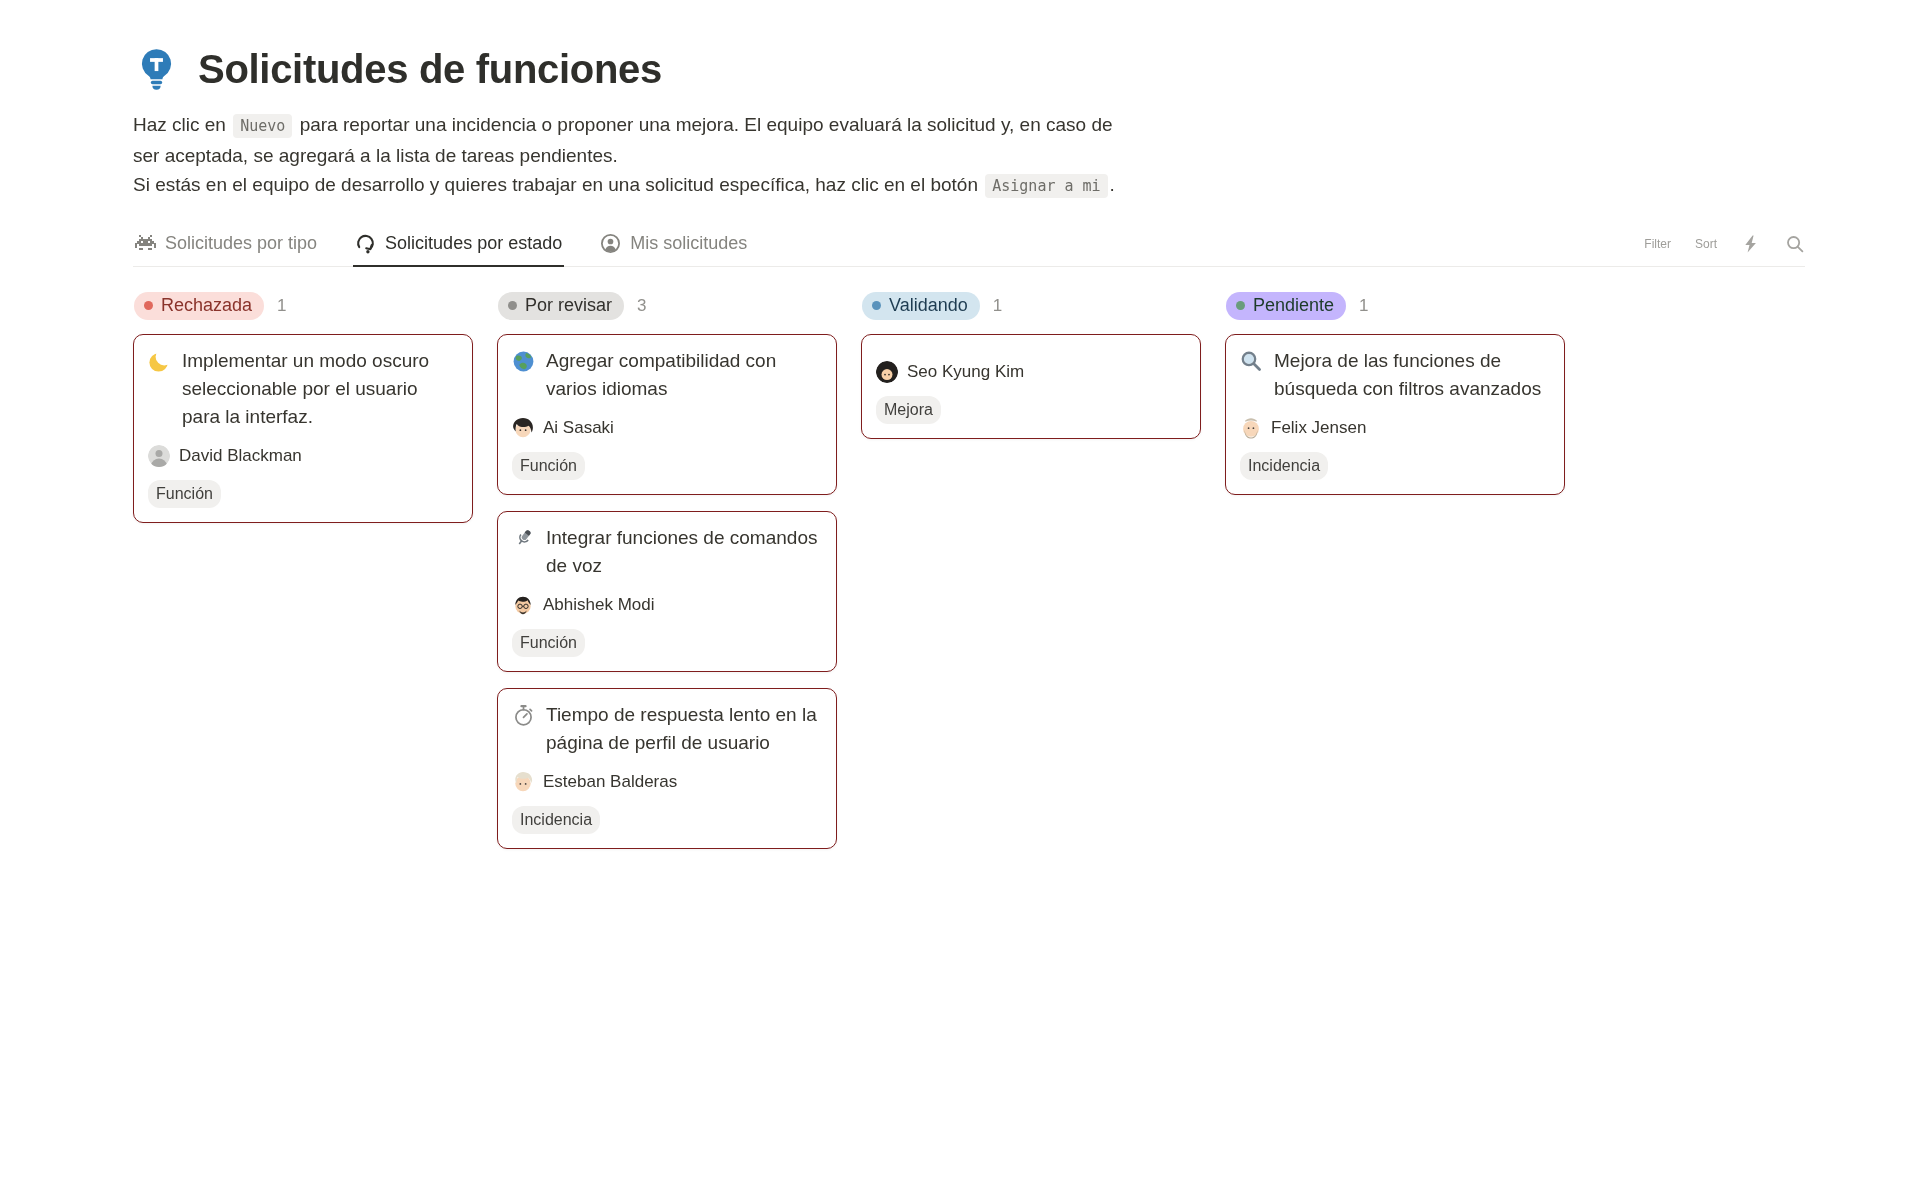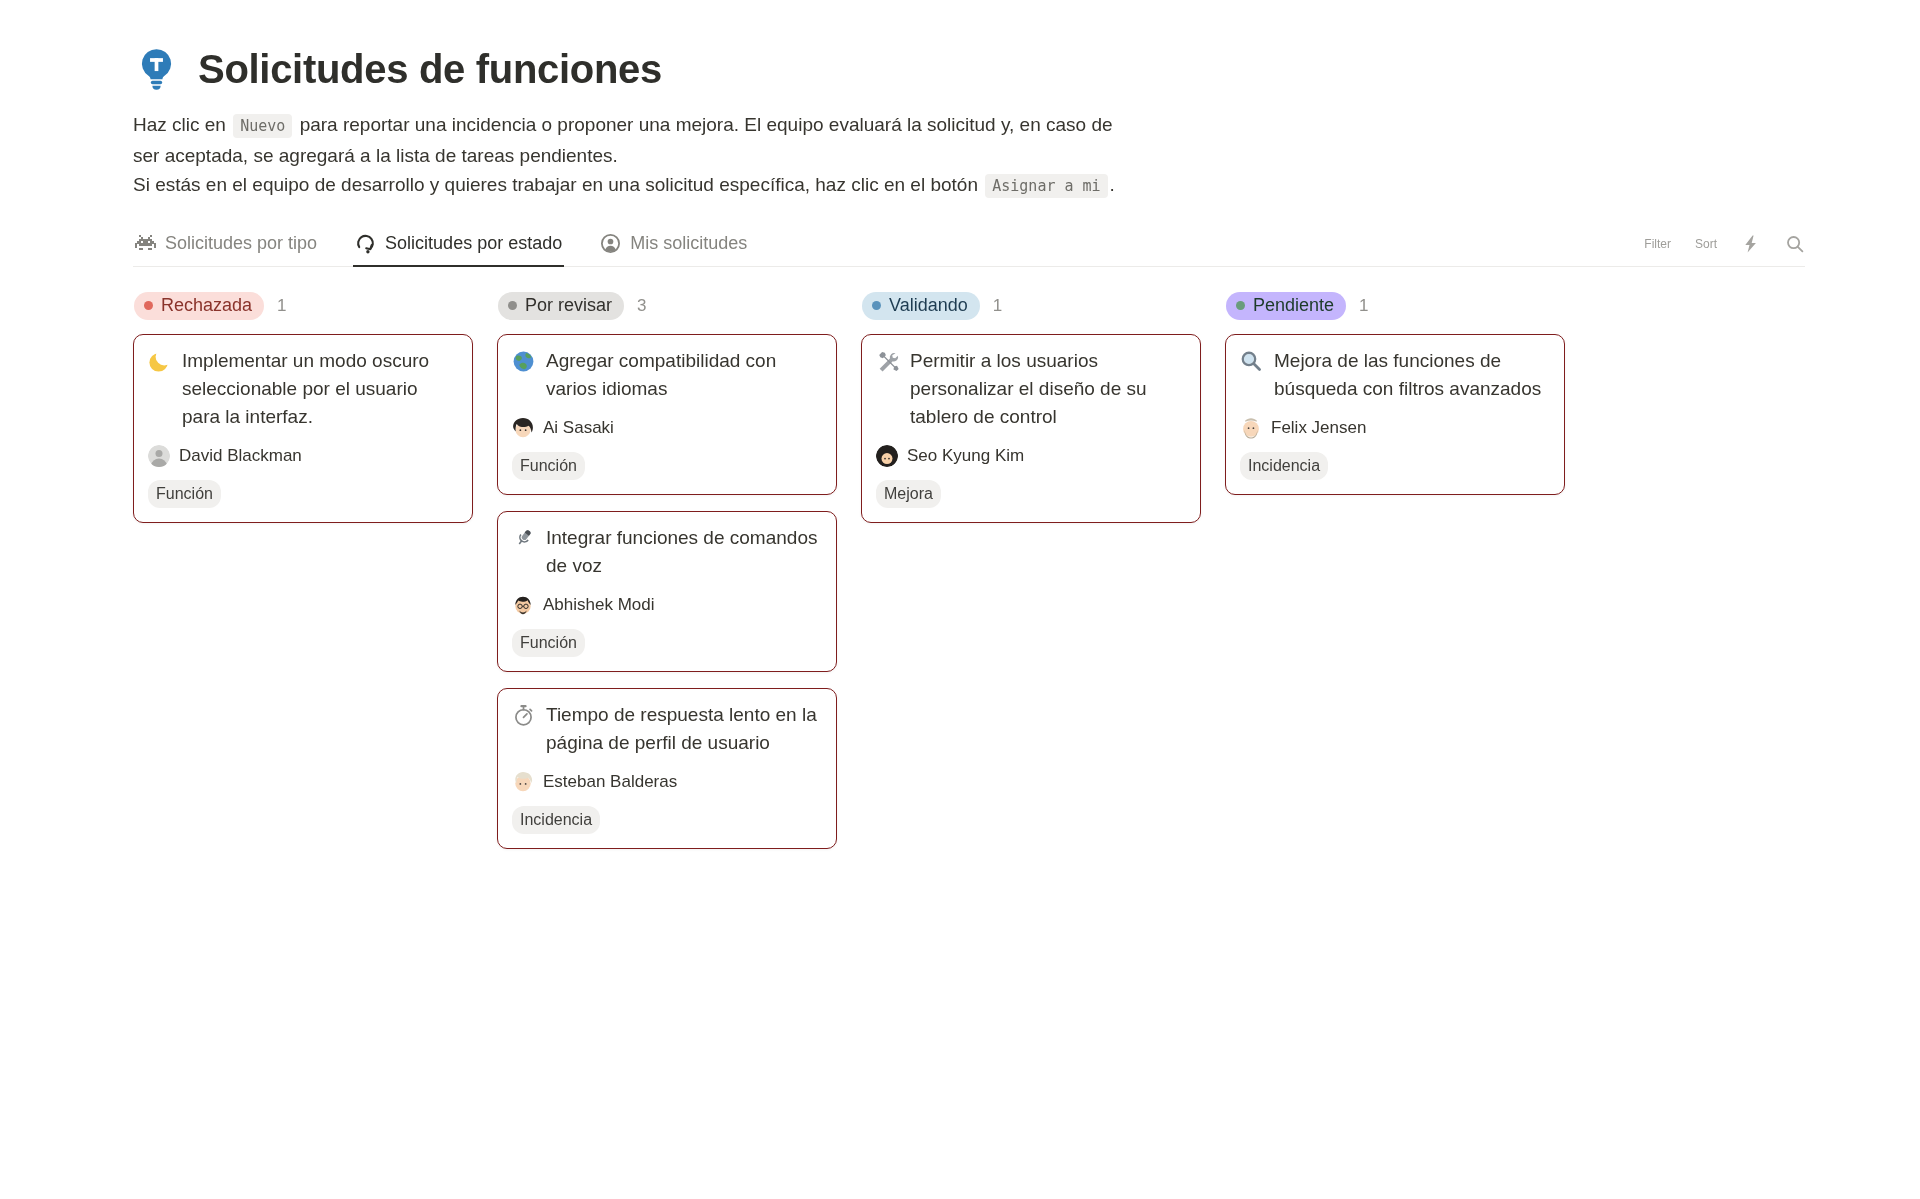--- a/index.html
+++ b/index.html
@@ -331,29 +331,20 @@
     <section class="column">
       <div class="col-header">
         <span class="pill" style="background: rgb(211, 229, 239); color: rgb(30, 60, 81);">
           <span class="dot" style="background: rgb(90, 147, 188);"></span>
           <span>Validando</span>
         </span>
         <span class="col-count">1</span>
       </div>
       <div class="cards">
         <article class="card">
-          <div class="card-title">
-            <span class="card-icon">
-              <svg viewBox="0 0 20 20" fill="#8D9298">
-                <path d="M2.8 4.3 5.3 1.8l2.4.6.9 2.1-1 1 8.7 8.7 2-.4 1.4 2.7-1.8 1.8-2.7-1.4.4-2L6.9 6.2l-1 1-2.1-.9z"></path>
-                <path d="M17 2.9a3.7 3.7 0 0 0-4.9 4.4L3.2 16.2l2.5 2.5 8.9-8.9A3.7 3.7 0 0 0 19 4.9l-2.3 2.3-2.1-.5-.5-2.1z" opacity=".85"></path>
-              </svg>
-            </span>
-            <span>Permitir a los usuarios personalizar el diseño de su tablero de control</span>
-          </div>
           <div class="card-person">
             <span class="avatar">
               <svg viewBox="0 0 20 20">
                 <circle cx="10" cy="10" r="10" fill="#23201E"></circle>
                 <circle cx="10" cy="12.3" r="5" fill="#F7D0A8"></circle>
                 <circle cx="8.2" cy="12.3" r=".8" fill="#332B25"></circle>
                   <circle cx="11.8" cy="12.3" r=".8" fill="#332B25"></circle>
               </svg>
             </span>
             <span>Seo Kyung Kim</span>

